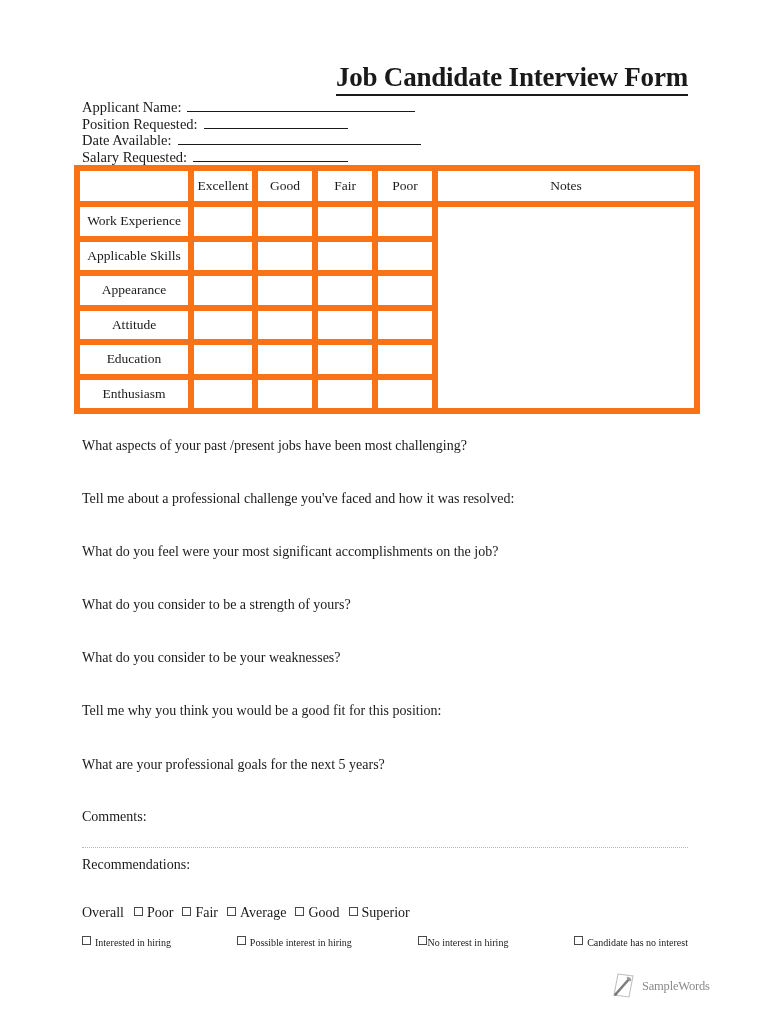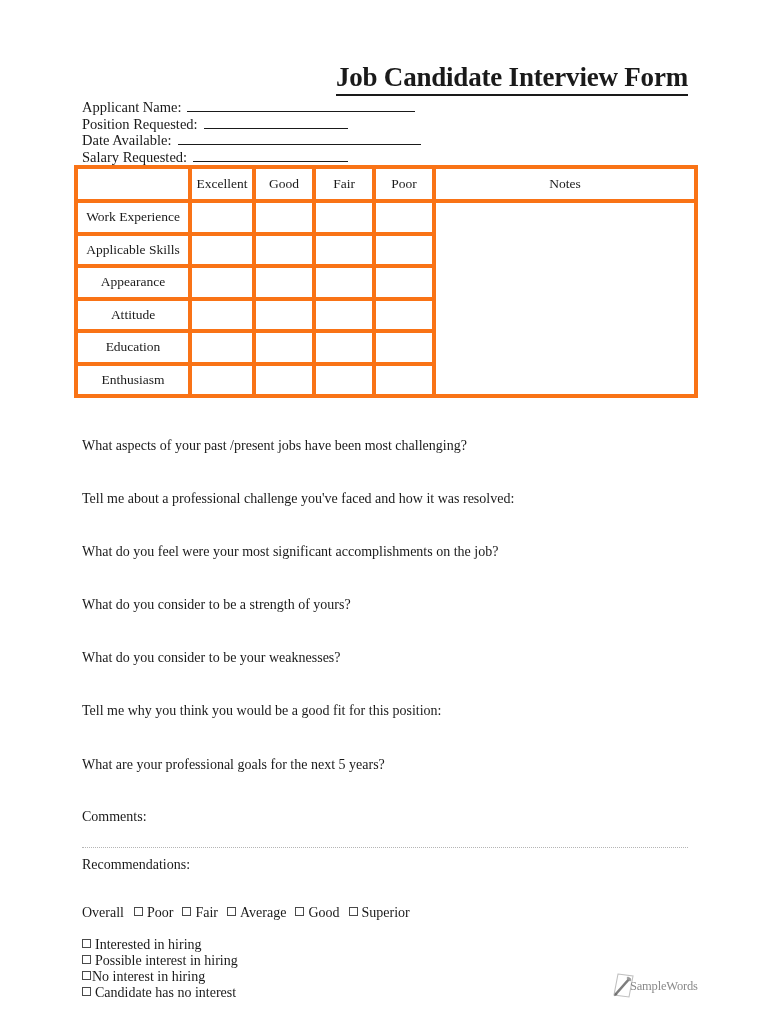--- a/index.html
+++ b/index.html
@@ -80,21 +80,21 @@
     position: absolute;
     left: 74px;
     top: 165px;
     width: 622px;
     border-collapse: collapse;
     table-layout: fixed;
     font-size: 13.5px;
   }
   .rating-table th,
   .rating-table td {
-    border: 4px solid #f97316;
+    border: 6px solid #f97316;
     height: 28.5px;
     padding: 0;
     text-align: center;
     vertical-align: middle;
     font-weight: normal;
   }
   .rating-table col.c-label { width: 114px; }
   .rating-table col.c-rate  { width: 60px;  }
   .rating-table col.c-rate1 { width: 64px;  }
   .rating-table col.c-notes { width: 262px; }
@@ -164,33 +164,32 @@
 
   
   .hiring-row {
     position: absolute;
     left: 82px;
     top: 937px;
     width: 606px;
     display: flex;
     align-items: baseline;
     justify-content: space-between;
-    font-size: 14px;
-    white-space: nowrap;
-    flex-direction: column;
+    font-size: 10px;
+    white-space: nowrap;
   }
 
   
   .watermark {
     position: absolute;
     left: 610px;
     top: 972px;
     display: flex;
     align-items: center;
-    gap: 1px;
+    gap: 13px;
     color: #8e8e8e;
   }
   .wm-mark { width: 26px; height: 28px; display: block; flex: none; }
   .wm-text {
     font-size: 12.5px;
     font-family: "Liberation Serif", "DejaVu Serif", serif;
     color: #8a8a8a;
     letter-spacing: -0.2px;
     position: relative;
     left: -7px;

